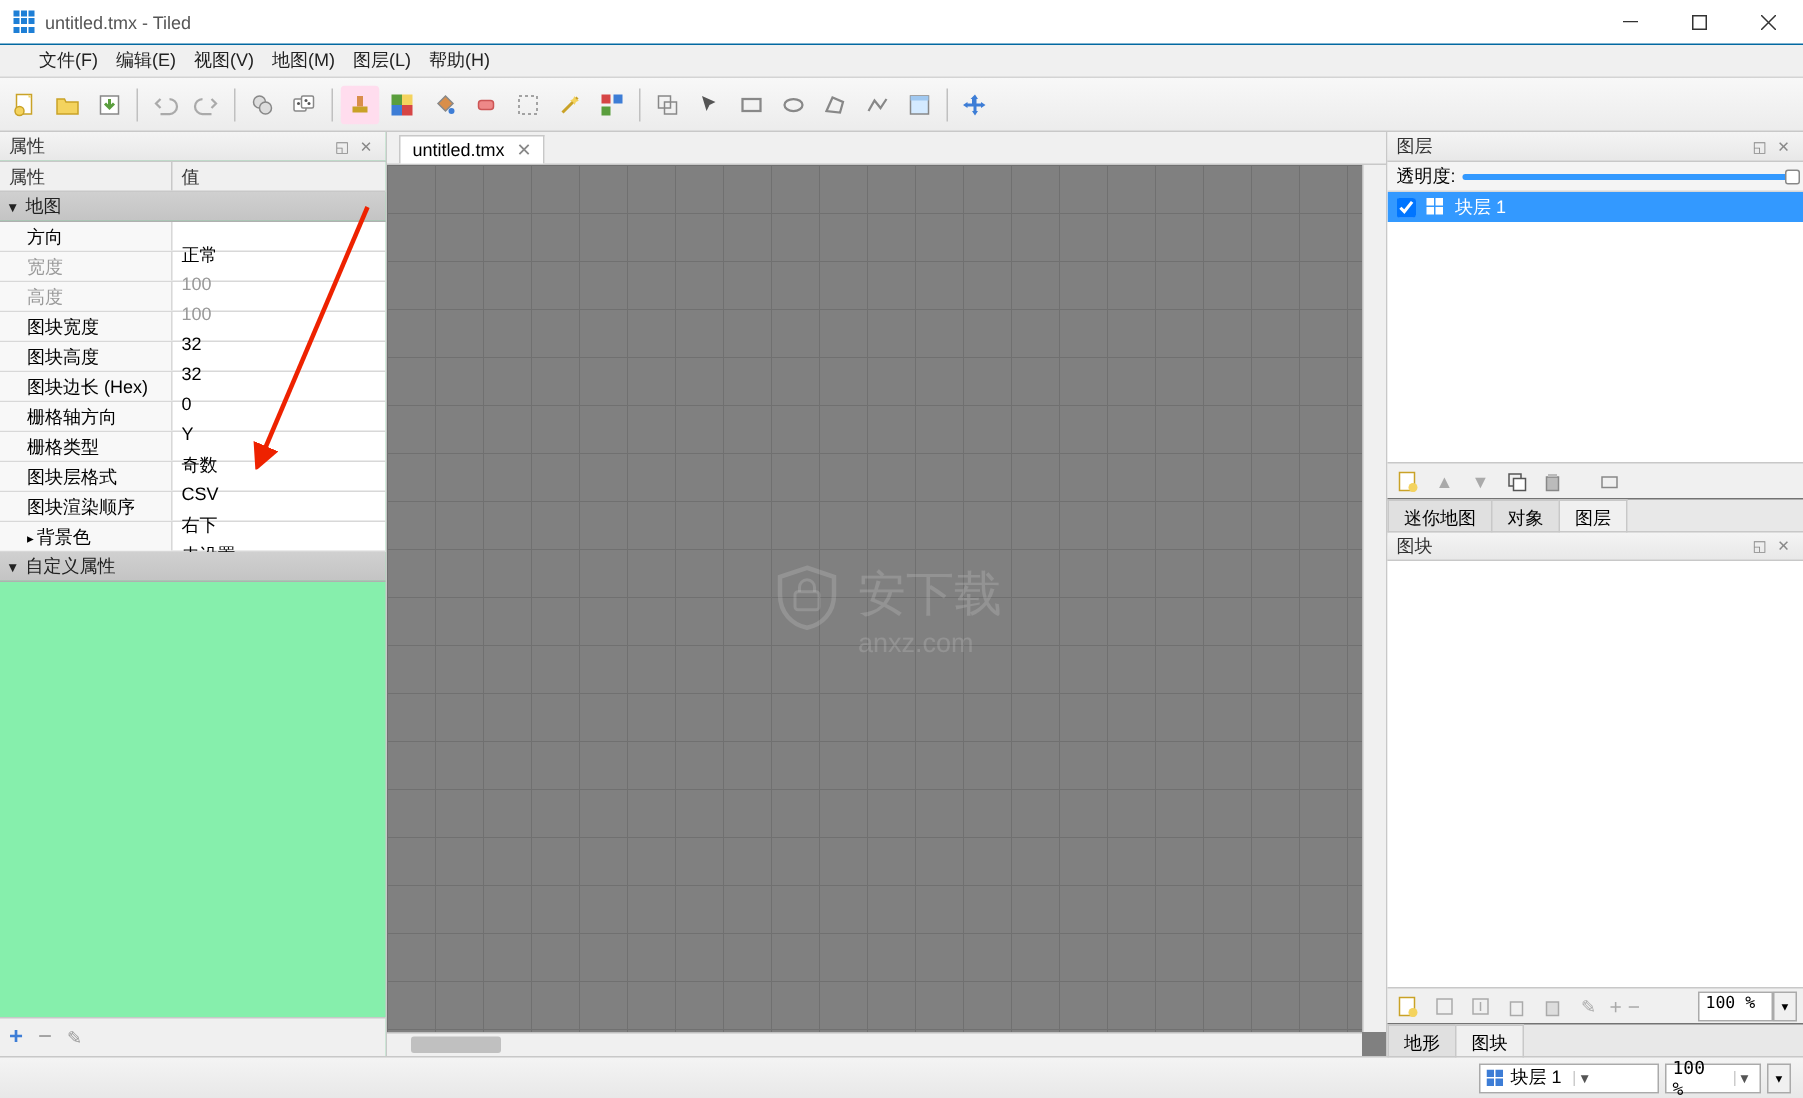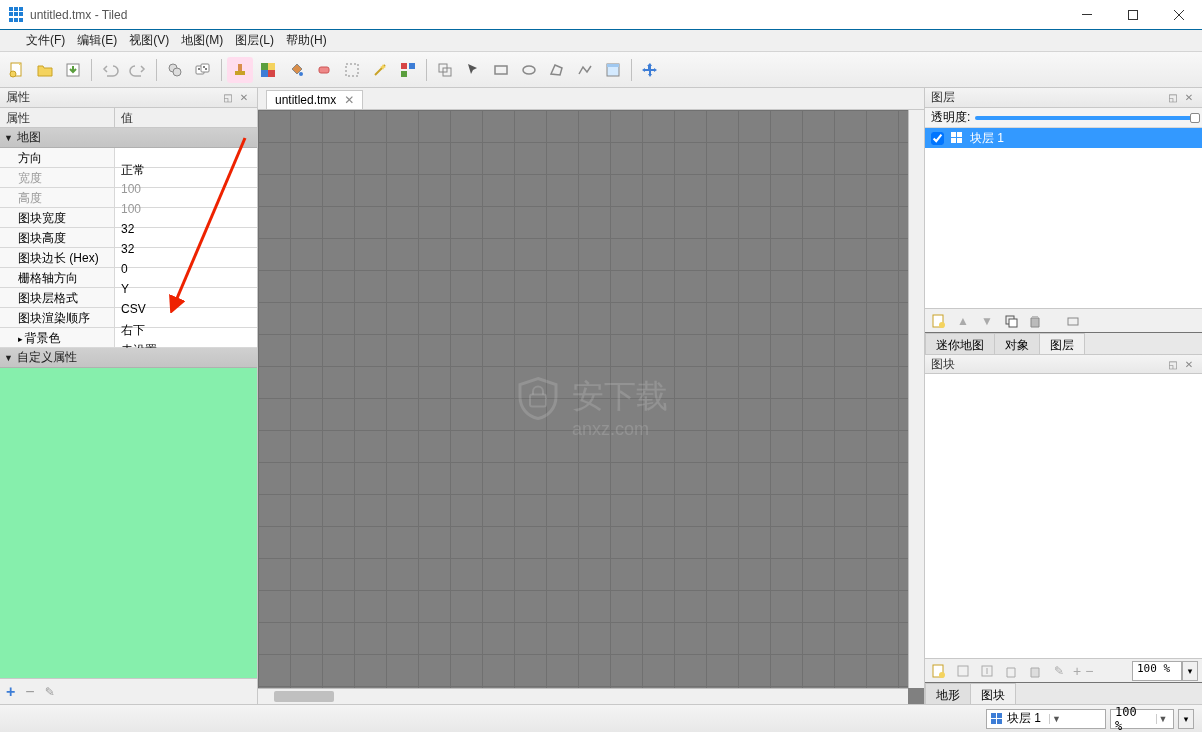--- a/index.html
+++ b/index.html
@@ -286,20 +286,24 @@
         </div>
         <div class="prop-row">
           <div class="k">图块边长 (Hex)</div>
           <div class="v">0</div>
         </div>
         <div class="prop-row">
           <div class="k">栅格轴方向</div>
           <div class="v">Y</div>
         </div>
         <div class="prop-row">
+          <div class="k">栅格类型</div>
+          <div class="v">奇数</div>
+        </div>
+        <div class="prop-row">
           <div class="k">图块层格式</div>
           <div class="v">CSV</div>
         </div>
         <div class="prop-row">
           <div class="k">图块渲染顺序</div>
           <div class="v">右下</div>
         </div>
         <div class="prop-row">
           <div class="k"><span style="font-size:9px;margin-right:2px">▸</span>背景色</div>
           <div class="v">未设置</div>

